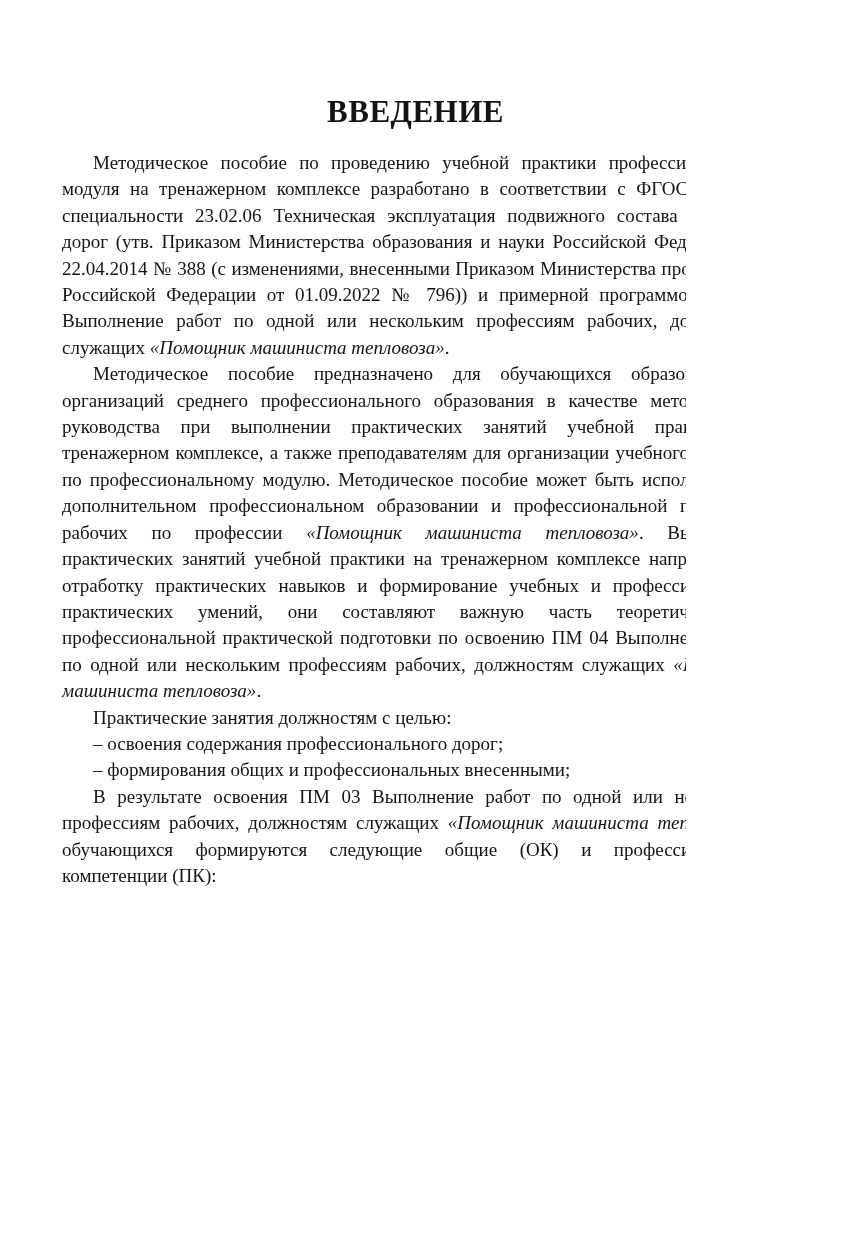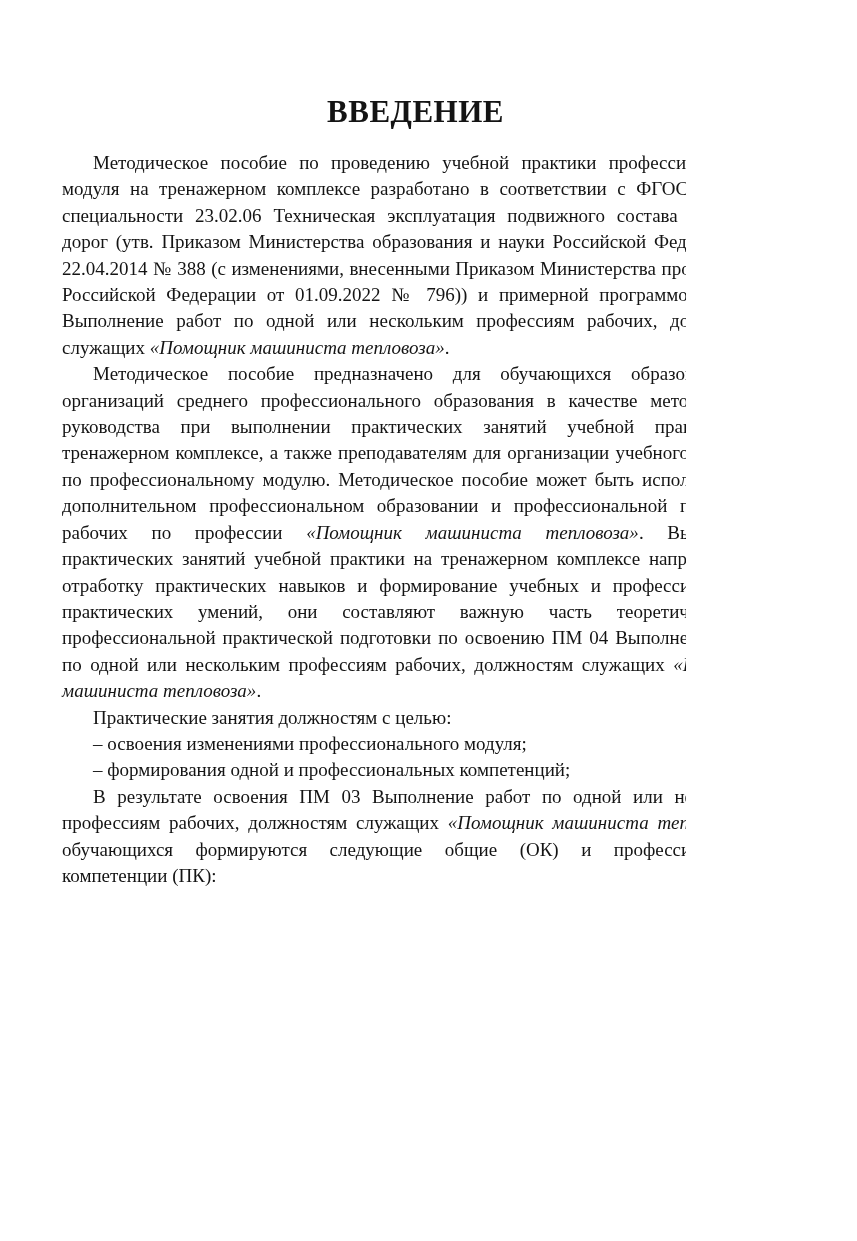--- a/index.html
+++ b/index.html
@@ -57,19 +57,19 @@
 </head>
 <body>
 
 <div class="page">
   <div class="doc-title">ВВЕДЕНИЕ</div>
 
   <div class="textblock">
       <p><span>Методическое пособие по проведению учебной практики профессионального модуля на тренажерном комплексе разработано в соответствии с ФГОС СПО по специальности 23.02.06 Техническая эксплуатация подвижного состава железных дорог (утв. Приказом Министерства образования и науки Российской Федерации от 22.04.2014 № 388 (с изменениями, внесенными Приказом Министерства просвещения Российской Федерации от 01.09.2022 № 796)) и примерной программой ПМ 04 Выполнение работ по одной или нескольким профессиям рабочих, должностям служащих </span><span class="it">«Помощник машиниста тепловоза»</span><span>.</span></p>
       <p><span>Методическое пособие предназначено для обучающихся образовательных организаций среднего профессионального образования в качестве методического руководства при выполнении практических занятий учебной практики на тренажерном комплексе, а также преподавателям для организации учебного процесса по профессиональному модулю. Методическое пособие может быть использовано в дополнительном профессиональном образовании и профессиональной подготовке рабочих по профессии </span><span class="it">«Помощник машиниста тепловоза»</span><span>. Выполнение практических занятий учебной практики на тренажерном комплексе направлено на отработку практических навыков и формирование учебных и профессиональных практических умений, они составляют важную часть теоретической и профессиональной практической подготовки по освоению ПМ 04 Выполнение работ по одной или нескольким профессиям рабочих, должностям служащих </span><span class="it">«Помощник машиниста тепловоза»</span><span>.</span></p>
       <p><span>Практические занятия должностям с целью:</span></p>
-      <p><span>– освоения изменениями профессионального модуля;</span></p>
-      <p><span>– формирования одной и профессиональных компетенций;</span></p>
+      <p><span>– освоения содержания профессионального дорог;</span></p>
+      <p><span>– формирования общих и профессиональных внесенными;</span></p>
       <p><span>В результате освоения ПМ 03 Выполнение работ по одной или нескольким профессиям рабочих, должностям служащих </span><span class="it">«Помощник машиниста тепловоза»</span><span> у обучающихся формируются следующие общие (ОК) и профессиональные компетенции (ПК):</span></p>
     </div>
 
   <div class="folio">3</div>
 </div>
 
 </body></html>

